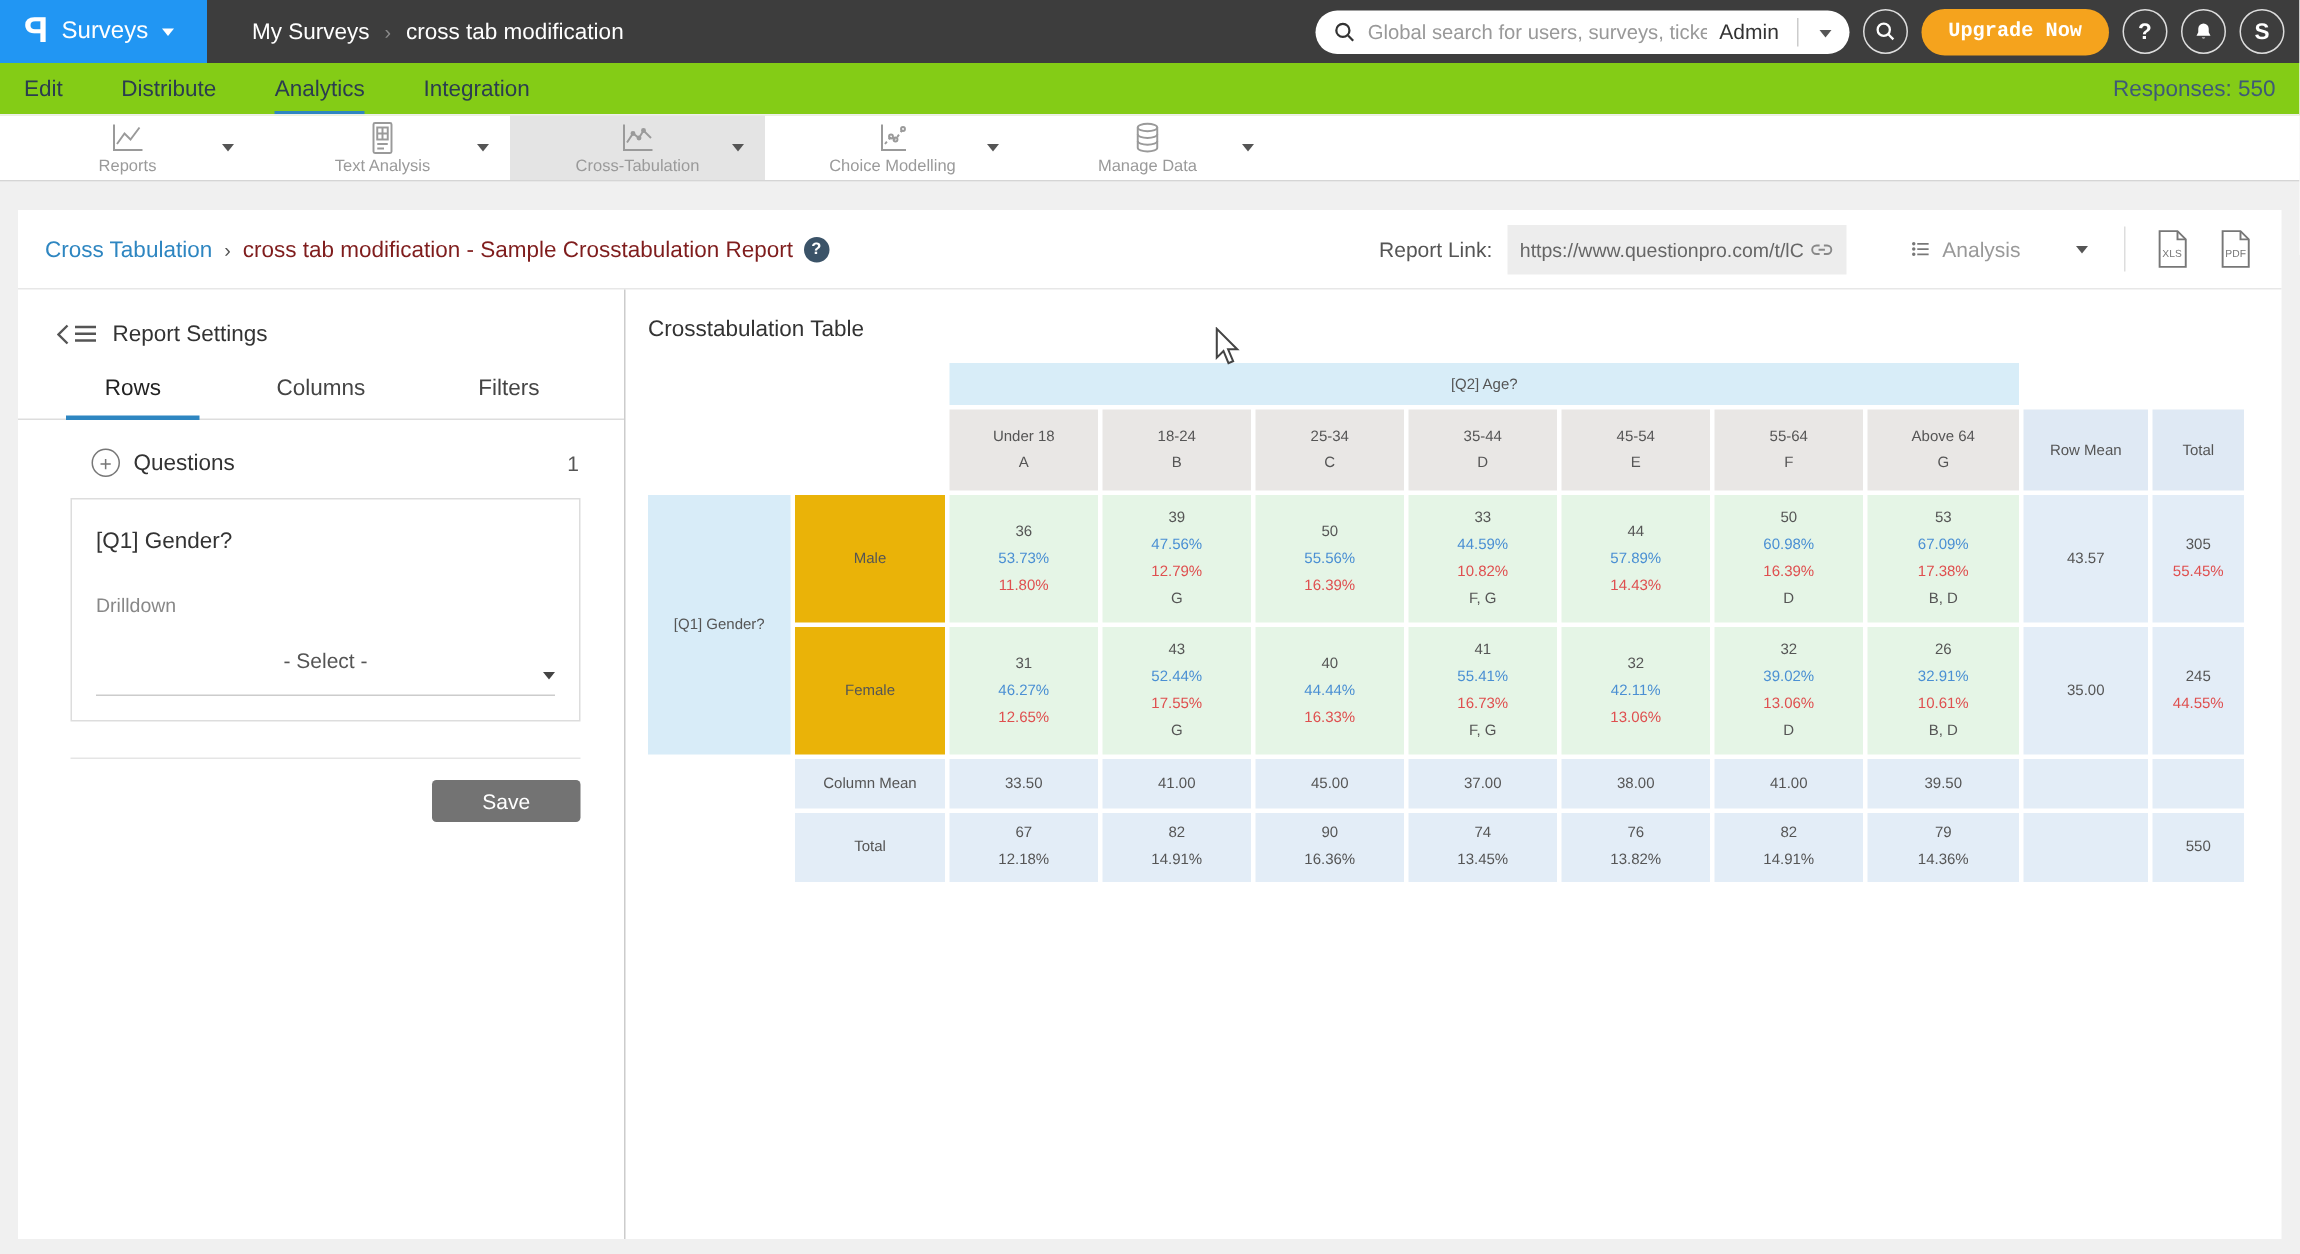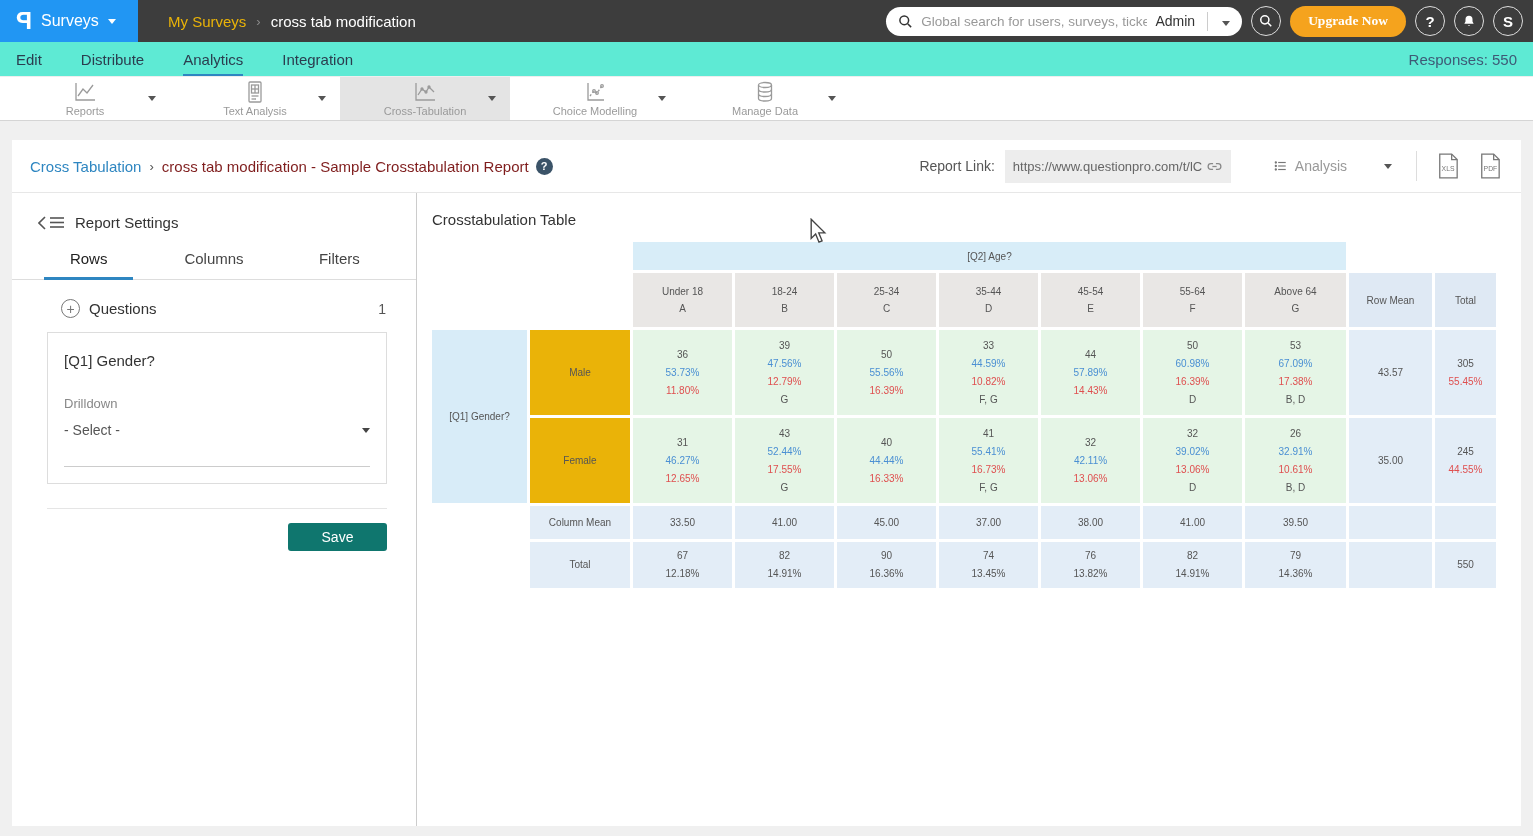--- a/index.html
+++ b/index.html
@@ -7,35 +7,35 @@
   body { font-family:"Liberation Sans", sans-serif; background:#f0f0f0; position:relative; }
   svg { display:block; }
 
   
   .topbar { height:42px; background:#3d3d3d; display:flex; align-items:center; }
   .logo-block { width:138px; height:42px; background:#2196f3; display:flex; align-items:center; padding-left:16px; gap:9px; color:#fff; cursor:pointer; }
   .logo-p { font-size:24px; font-weight:700; transform:scaleX(-1); display:inline-block; }
   .logo-product { font-size:16px; }
   .caret { width:0; height:0; border-left:4px solid transparent; border-right:4px solid transparent; border-top:5px solid currentColor; display:inline-block; }
   .top-crumbs { display:flex; align-items:center; gap:10px; margin-left:30px; font-size:15px; }
-  .crumb-parent { color:#eab308; }
+  .crumb-parent { color:#ffffff; }
   .crumb-sep { color:#8a8a8a; font-size:13px; }
   .crumb-current { color:#fff; }
   .top-right { margin-left:auto; display:flex; align-items:center; gap:9px; padding-right:10px; }
   .search-pill { width:356px; height:29px; background:#fff; border-radius:15px; display:flex; align-items:center; padding:0 6px 0 12px; gap:8px; }
   .search-pill input { border:none; outline:none; flex:1; font-size:13.5px; color:#333; font-family:inherit; background:transparent; }
   .search-pill input::placeholder { color:#999; }
   .scope { font-size:14px; color:#333; }
   .pill-divider { width:1px; height:19px; background:#ccc; margin:0 4px; }
   .pill-caret { color:#555; padding:0 6px 0 2px; cursor:pointer; }
   .circle-btn { width:30px; height:30px; border:1.5px solid #ddd; border-radius:50%; display:flex; align-items:center; justify-content:center; color:#fff; font-size:15px; font-weight:700; cursor:pointer; background:transparent; }
-  .upgrade-btn { background:#f5a31d; border:none; color:#fff; font-weight:700; font-size:13.5px; height:31px; padding:0 18px; border-radius:16px; cursor:pointer; font-family:Liberation Serif, serif; }
+  .upgrade-btn { background:#f5a31d; border:none; color:#fff; font-weight:700; font-size:13.5px; height:31px; padding:0 18px; border-radius:16px; cursor:pointer; font-family:Liberation Mono, monospace; }
 
   
-  .navrow { height:35px; background:#5eead4; display:flex; align-items:flex-end; padding:0 16px; border-bottom:1px solid #eee; }
+  .navrow { height:35px; background:#84cc16; display:flex; align-items:flex-end; padding:0 16px; border-bottom:1px solid #eee; }
   .nav-items { display:flex; gap:39px; }
   .nav-item { font-size:15px; color:#2b3d4f; padding-bottom:8px; cursor:pointer; }
   .nav-item.active { border-bottom:2px solid #2e86c1; padding-bottom:6px; }
   .responses { margin-left:auto; font-size:15px; color:#3e5a76; padding-bottom:8px; }
 
   
   .subnav { height:44px; background:#fff; display:flex; border-bottom:1px solid #d5d5d5; }
   .tool-tab { width:170px; height:100%; display:flex; flex-direction:column; align-items:center; justify-content:center; gap:2px; position:relative; cursor:pointer; color:#9a9a9a;text-align:center; }
   .tool-tab.selected { background:#e4e4e4; }
   .tool-tab .tlabel { font-size:11px; }
@@ -67,25 +67,25 @@
   .ptab { flex:1; text-align:center; color:#444; font-size:15px; cursor:pointer; }
   .ptab span { display:inline-block; padding:0 26px 10px; }
   .ptab.active span { border-bottom:3px solid #2e86c1; margin-bottom:-1px; color:#222; }
   .q-row { display:flex; align-items:center; margin:19px 30px 0 49px; }
   .plus-circle { width:19px; height:19px; border:1.5px solid #777; border-radius:50%; color:#777; display:flex; align-items:center; justify-content:center; font-size:14px; line-height:1; cursor:pointer; flex-shrink:0; }
   .q-label { margin-left:9px; font-size:15px; color:#333; }
   .q-count { margin-left:auto; font-size:14px; color:#555; }
   .q-card { margin:14px 29px 0 35px; border:1px solid #ddd; padding:19px 16px 16px; }
   .q-title { font-size:15px; color:#333; }
   .dd-label { margin-top:27px; font-size:13px; color:#888; }
-  .dd-select { margin-top:11px; display:flex; align-items:center; border-bottom:1px solid #ccc; padding-bottom:28px; cursor:pointer; }
+  .dd-select { margin-top:21px; display:flex; align-items:center; border-bottom:1px solid #ccc; padding-bottom:10px; cursor:pointer;flex-direction:column; }
   .dd-value { font-size:14px; color:#555; }
   .dd-select .caret { margin-left:auto; color:#444; }
   .panel-divider { border-top:1px solid #e5e5e5; margin:24px 29px 0 35px; }
-  .save-btn { margin:14px 29px 0 auto; width:99px; height:28px; background:#0f766e; border:none; border-radius:3px; color:#fff; font-size:14px; cursor:pointer; font-family:inherit; }
+  .save-btn { margin:14px 29px 0 auto; width:99px; height:28px; background:#737373; border:none; border-radius:3px; color:#fff; font-size:14px; cursor:pointer; font-family:inherit; }
 
   
   .table-area { flex:1; padding:18px 0 0 15px; position:relative; }
   .table-title { font-size:15px; color:#333; }
   table.crosstab { border-collapse:separate; border-spacing:3px; margin-top:11px; margin-left:-3px; table-layout:fixed; }
   .crosstab td { text-align:center; vertical-align:middle; font-size:10px; color:#555; }
   .c-span { background:#d8edf8; height:28px; color:#444; }
   .c-colhead { background:#e9e7e5; height:54px; color:#444; line-height:17px; }
   .c-bluehead { background:#dfe9f4; color:#444; }
   .c-rowq { background:#d8ecf8; color:#444; }

